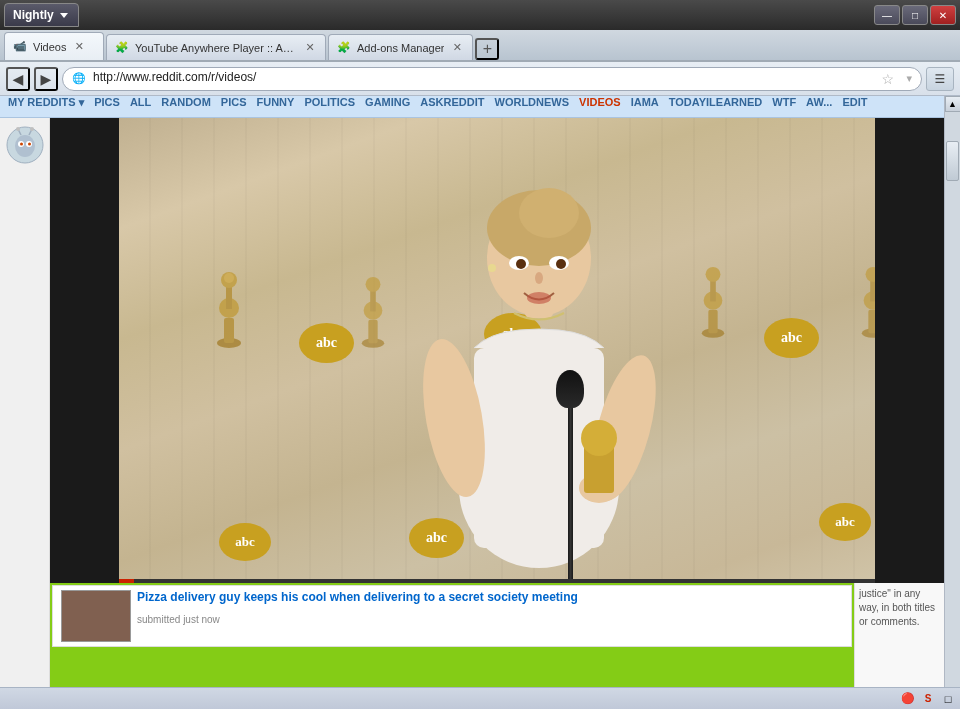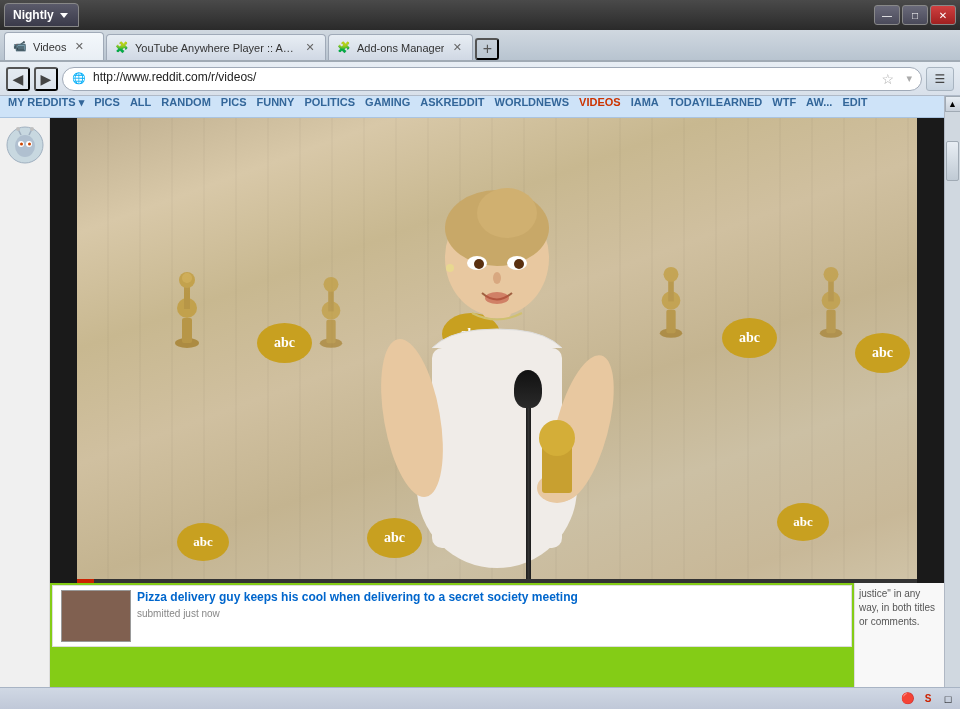--- a/index.html
+++ b/index.html
@@ -261,21 +261,21 @@
     }
     .post-title {
       font-size: 12px;
       color: #0066cc;
       font-weight: bold;
       line-height: 1.3;
     }
     .post-meta {
       font-size: 10px;
       color: #888;
-      margin-top: 2px;
+      margin-top: 8px;
     }
 
     
     .right-sidebar {
       width: 90px;
       background: #f8f8f8;
       border-left: 1px solid #ddd;
       padding: 4px;
       font-size: 10px;
       overflow: hidden;
@@ -470,21 +470,21 @@
               <circle cx="12" cy="3" r="2" fill="#c0c0c0"></circle>
               <line x1="23" y1="9" x2="26" y2="3" stroke="#a0b0c0" stroke-width="1.5"></line>
               <circle cx="26" cy="3" r="2" fill="#c0c0c0"></circle>
             </svg>
           </div>
         </div>
 
         <div style="flex:1;display:flex;flex-direction:column;overflow:hidden;">
 
           <div class="video-wrapper">
-            <div class="video-container" style="width:840px;height:465px;background:#0369a1;position:relative;overflow:hidden;">
+            <div class="video-container" style="width:756px;height:465px;background:#0369a1;position:relative;overflow:hidden;">
 
               <div style="position:absolute;inset:0;background:linear-gradient(160deg,#c0b090 0%,#d8c8a8 15%,#c8b890 30%,#d0c0a0 45%,#c4b490 60%,#ccc0a4 75%,#c8b898 90%,#d0c4a8 100%);"></div>
 
               <div style="position:absolute;inset:0;background:repeating-linear-gradient(90deg,transparent,transparent 30px,rgba(0,0,0,0.05) 31px,transparent 32px);"></div>
 
               <div style="position:absolute;top:205px;left:180px;width:55px;height:40px;background:#c8a020;border-radius:50%;display:flex;align-items:center;justify-content:center;font-size:14px;font-weight:bold;color:white;font-family:serif;">abc</div>
               <div style="position:absolute;top:195px;left:365px;width:58px;height:42px;background:#c8a020;border-radius:50%;display:flex;align-items:center;justify-content:center;font-size:14px;font-weight:bold;color:white;font-family:serif;">abc</div>
               <div style="position:absolute;top:200px;left:645px;width:55px;height:40px;background:#c8a020;border-radius:50%;display:flex;align-items:center;justify-content:center;font-size:14px;font-weight:bold;color:white;font-family:serif;">abc</div>
               <div style="position:absolute;top:215px;left:778px;width:55px;height:40px;background:#c8a020;border-radius:50%;display:flex;align-items:center;justify-content:center;font-size:14px;font-weight:bold;color:white;font-family:serif;">abc</div>
               <div style="position:absolute;top:405px;left:100px;width:52px;height:38px;background:#c8a020;border-radius:50%;display:flex;align-items:center;justify-content:center;font-size:13px;font-weight:bold;color:white;font-family:serif;">abc</div>

